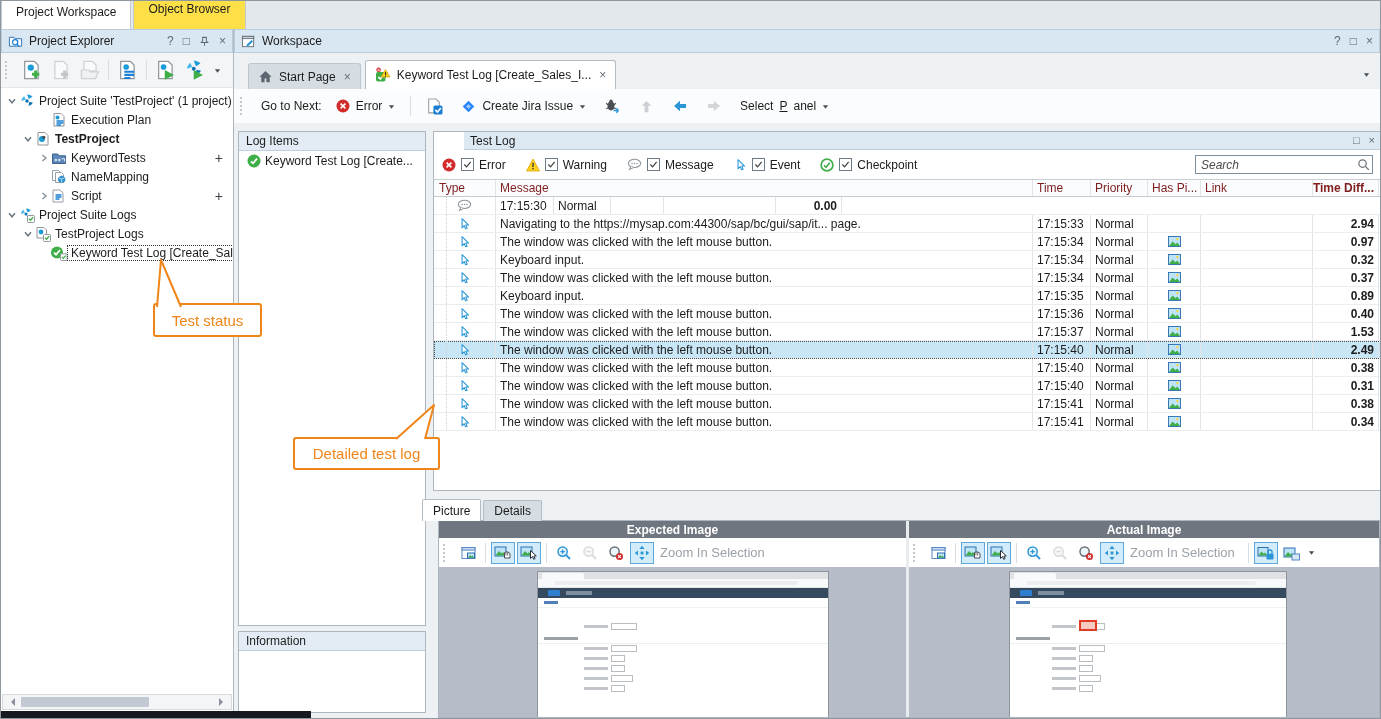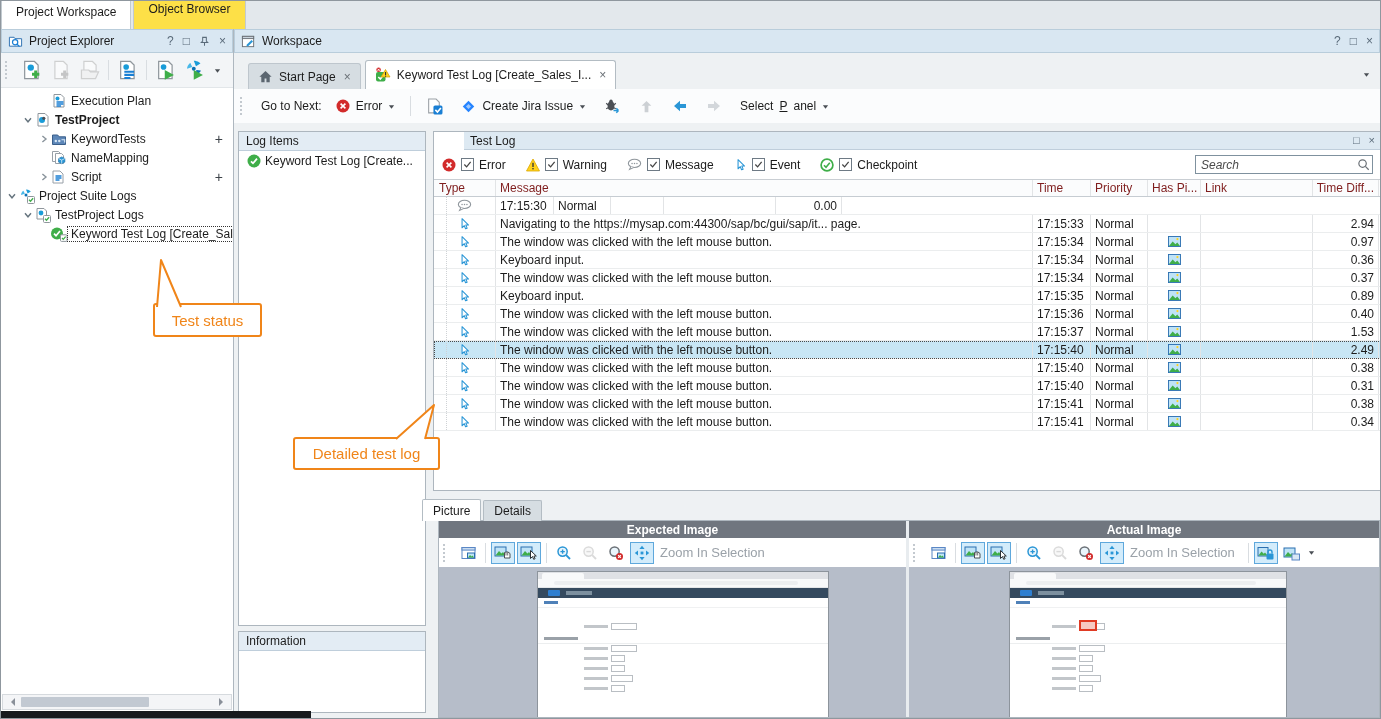--- a/index.html
+++ b/index.html
@@ -70,21 +70,21 @@
   .search-wrap{margin-left:auto;position:relative;width:178px;}
   .search-wrap input{width:100%;height:19px;border:1px solid #7f919e;box-sizing:border-box;padding:0 18px 0 5px;font:12px "Liberation Sans",sans-serif;}
   .search-wrap input::placeholder{font-style:italic;color:#4a4a4a;}
   .search-wrap .sic{position:absolute;right:3px;top:3px;}
   .lrow{display:flex;height:18px;align-items:stretch;border-bottom:1px solid #ebedee;box-sizing:border-box;}
   .lrow.head{height:17px;background:#fbfcfd;border-bottom:1px solid #c6ccd2;}
   .lcell{border-right:1px solid #e2e4e6;box-sizing:border-box;display:flex;align-items:center;overflow:hidden;white-space:nowrap;padding:0 4px;}
   .lrow.head .lcell{color:#7f1d1d;}
   .lcell.c-type{justify-content:center;position:relative;padding:0;}
   .lcell.c-type .gut{position:absolute;left:12px;top:0;bottom:0;border-left:1px dotted #cfd2d5;}
-  .lcell.c-diff{justify-content:flex-end;}
+  .lcell.c-diff{justify-content:flex-end;font-weight:bold;}
   .lrow.sel{background:#c8e6f5;outline:1px dotted #4a4a4a;outline-offset:-1px;}
   
   #bottom-tabs{position:absolute;left:188px;top:376px;height:22px;display:flex;align-items:flex-end;z-index:2;}
   .btab{height:21px;display:flex;align-items:center;padding:0 10px;background:#d6dde2;border:1px solid #b3bcc3;border-bottom:none;border-radius:2px 2px 0 0;margin-right:2px;box-sizing:border-box;}
   .btab.active{background:#fff;height:22px;}
   #picture-panel{position:absolute;left:204px;top:397px;right:0;bottom:0;background:#fff;border:1px solid #adb6be;box-sizing:border-box;}
   .ipane{position:absolute;top:0;bottom:0;}
   #pane-0{left:0;width:467px;border-right:3px solid #e8ecef;}
   #pane-1{left:470px;right:0;}
   .ipane-hdr{height:17px;background:#70767f;color:#fff;font-weight:bold;font-size:12px;display:flex;align-items:center;justify-content:center;}
@@ -208,20 +208,36 @@
         </button>
         <button class="pe-btn caret" style="width: 14px;">
           <span style="display: inline-flex; align-items: center;">
             <svg width="7" height="7" viewBox="0 0 8 8">
               <path d="M1 2.5h6L4 6.5z" fill="#4a4f55"></path>
             </svg>
           </span>
         </button>
       </div>
     <div id="ptree">
+        <div class="trow" style="padding-left: 4px;">
+          <span class="chev" style="display: inline-flex; align-items: center;">
+            <svg width="10" height="10" viewBox="0 0 10 10">
+              <path d="M2 3.2l3 3.6 3-3.6" fill="none" stroke="#67757f" stroke-width="1.4"></path>
+            </svg>
+          </span>
+          <span class="tic" style="display: inline-flex; align-items: center;">
+            <svg width="16" height="16" viewBox="0 0 16 16">
+              <path d="M8 1.5c3.4 0 5.4 2.2 5.4 2.2L9.8 6z" fill="#1a9cd8"></path>
+              <path d="M13.8 9.5c-1 2.8-4.2 3.4-4.2 3.4l.5-3.8z" fill="#0b72b5"></path>
+              <path d="M2.5 8c0-3.2 2.7-4.8 2.7-4.8L6.8 6.6z" fill="#48b8e8"></path>
+              <circle cx="8" cy="8" r="1.7" fill="#0b72b5"></circle>
+            </svg>
+          </span>
+          <span class="lbl">Project Suite 'TestProject' (1 project)</span>
+        </div>
         <div class="trow" style="padding-left: 36px;">
           <span class="chev"></span>
           <span class="tic" style="display: inline-flex; align-items: center;">
             <svg width="16" height="16" viewBox="0 0 16 16">
               <path d="M3 1.5h7l3 3V14H3z" fill="#fff" stroke="#8f969c"></path>
               <circle cx="6.5" cy="5.5" r="2" fill="#1a9cd8"></circle>
               <path d="M5.5 9h7M5.5 11h7M5.5 13h4.5" stroke="#1a7fd4" stroke-width="1.4"></path>
             </svg>
           </span>
           <span class="lbl">Execution Plan</span>
@@ -672,21 +688,21 @@
             <div class="lcell c-pic" style="width: 53px; flex: 0 0 53px; justify-content: center;">
               <span style="display: inline-flex; align-items: center;">
                 <svg width="13" height="11" viewBox="0 0 14 12">
                   <rect x=".5" y=".5" width="13" height="11" fill="#bfe3f7" stroke="#2b6fb0"></rect>
                   <path d="M1 11l4-5 3 3 2-2 3 4z" fill="#3fae49"></path>
                   <circle cx="10.2" cy="3.4" r="1.2" fill="#ffd21e"></circle>
                 </svg>
               </span>
             </div>
             <div class="lcell c-link" style="width: 112px; flex: 0 0 112px;"></div>
-            <div class="lcell c-diff" style="width: 66px; flex: 0 0 66px;">0.36</div>
+            <div class="lcell c-diff" style="width: 66px; flex: 0 0 66px;">0.32</div>
           </div>
           <div class="lrow">
             <div class="lcell c-type" style="width: 62px; flex: 0 0 62px;">
               <span class="gut"></span>
               <span style="display: inline-flex; align-items: center;">
                 <svg width="13" height="14" viewBox="0 0 16 16">
                   <path d="M5 1.5v11.2l2.7-2.7 1.6 3.9 1.9-.8-1.6-3.8H13z" fill="#fff" stroke="#2a96d6" stroke-width="1.3" stroke-linejoin="round"></path>
                 </svg>
               </span>
             </div>

